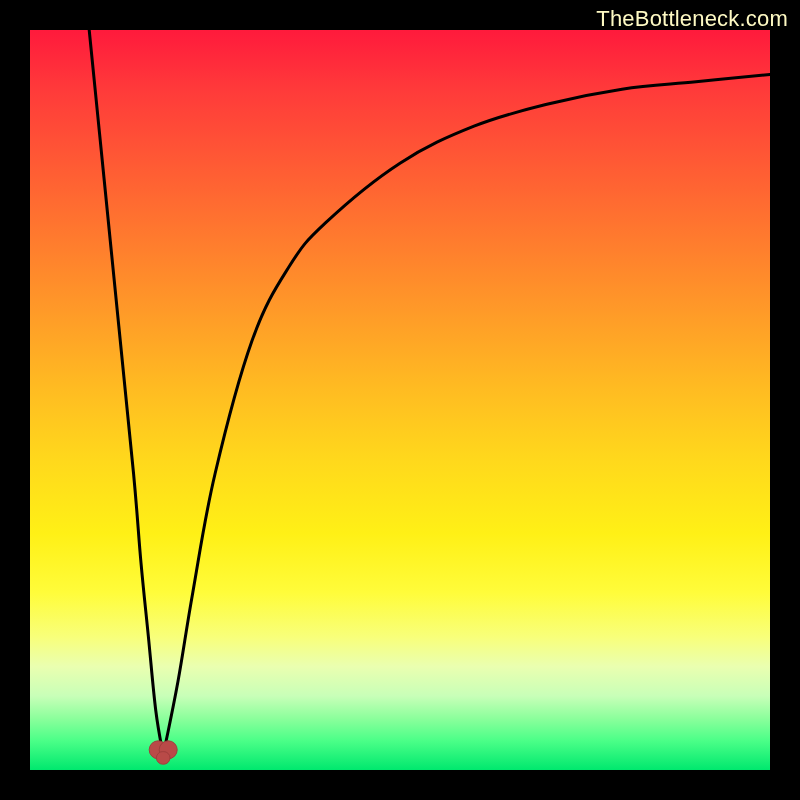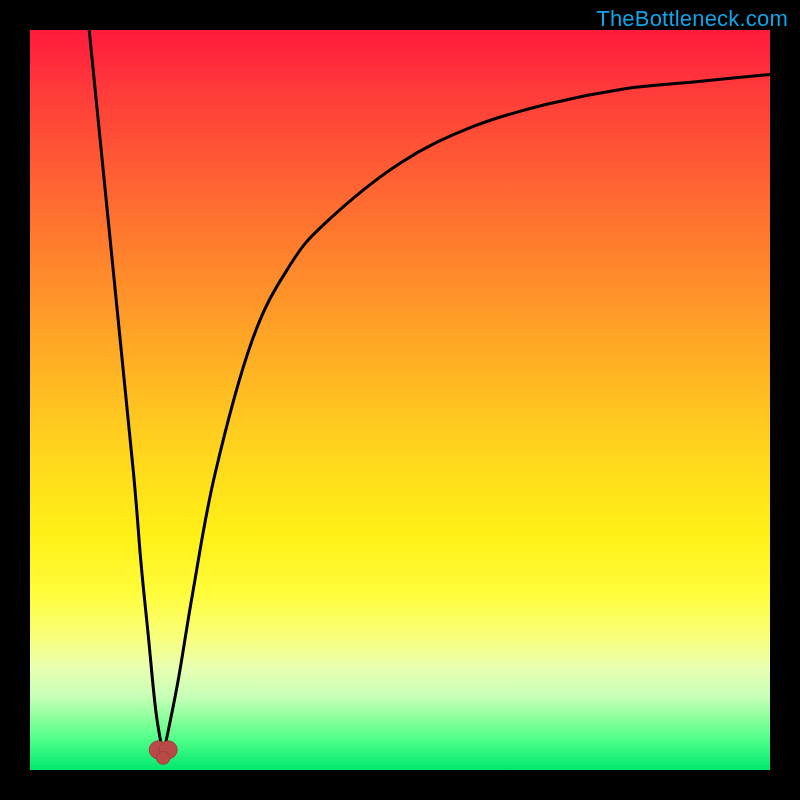--- a/index.html
+++ b/index.html
@@ -46,21 +46,21 @@
       #c8ffb8 90%,
       #8cff9c 93%,
       #4cff88 96%,
       #00e86e 100%
     );
   }
   .watermark {
     position: absolute;
     top: 6px;
     right: 12px;
-    color: #0ea5e9;
+    color: #fef9c3;
     font-size: 22px;
     font-weight: 500;
     letter-spacing: 0.2px;
     z-index: 20;
   }
   svg.curves {
     position: absolute;
     inset: 0;
     width: 100%;
     height: 100%;

